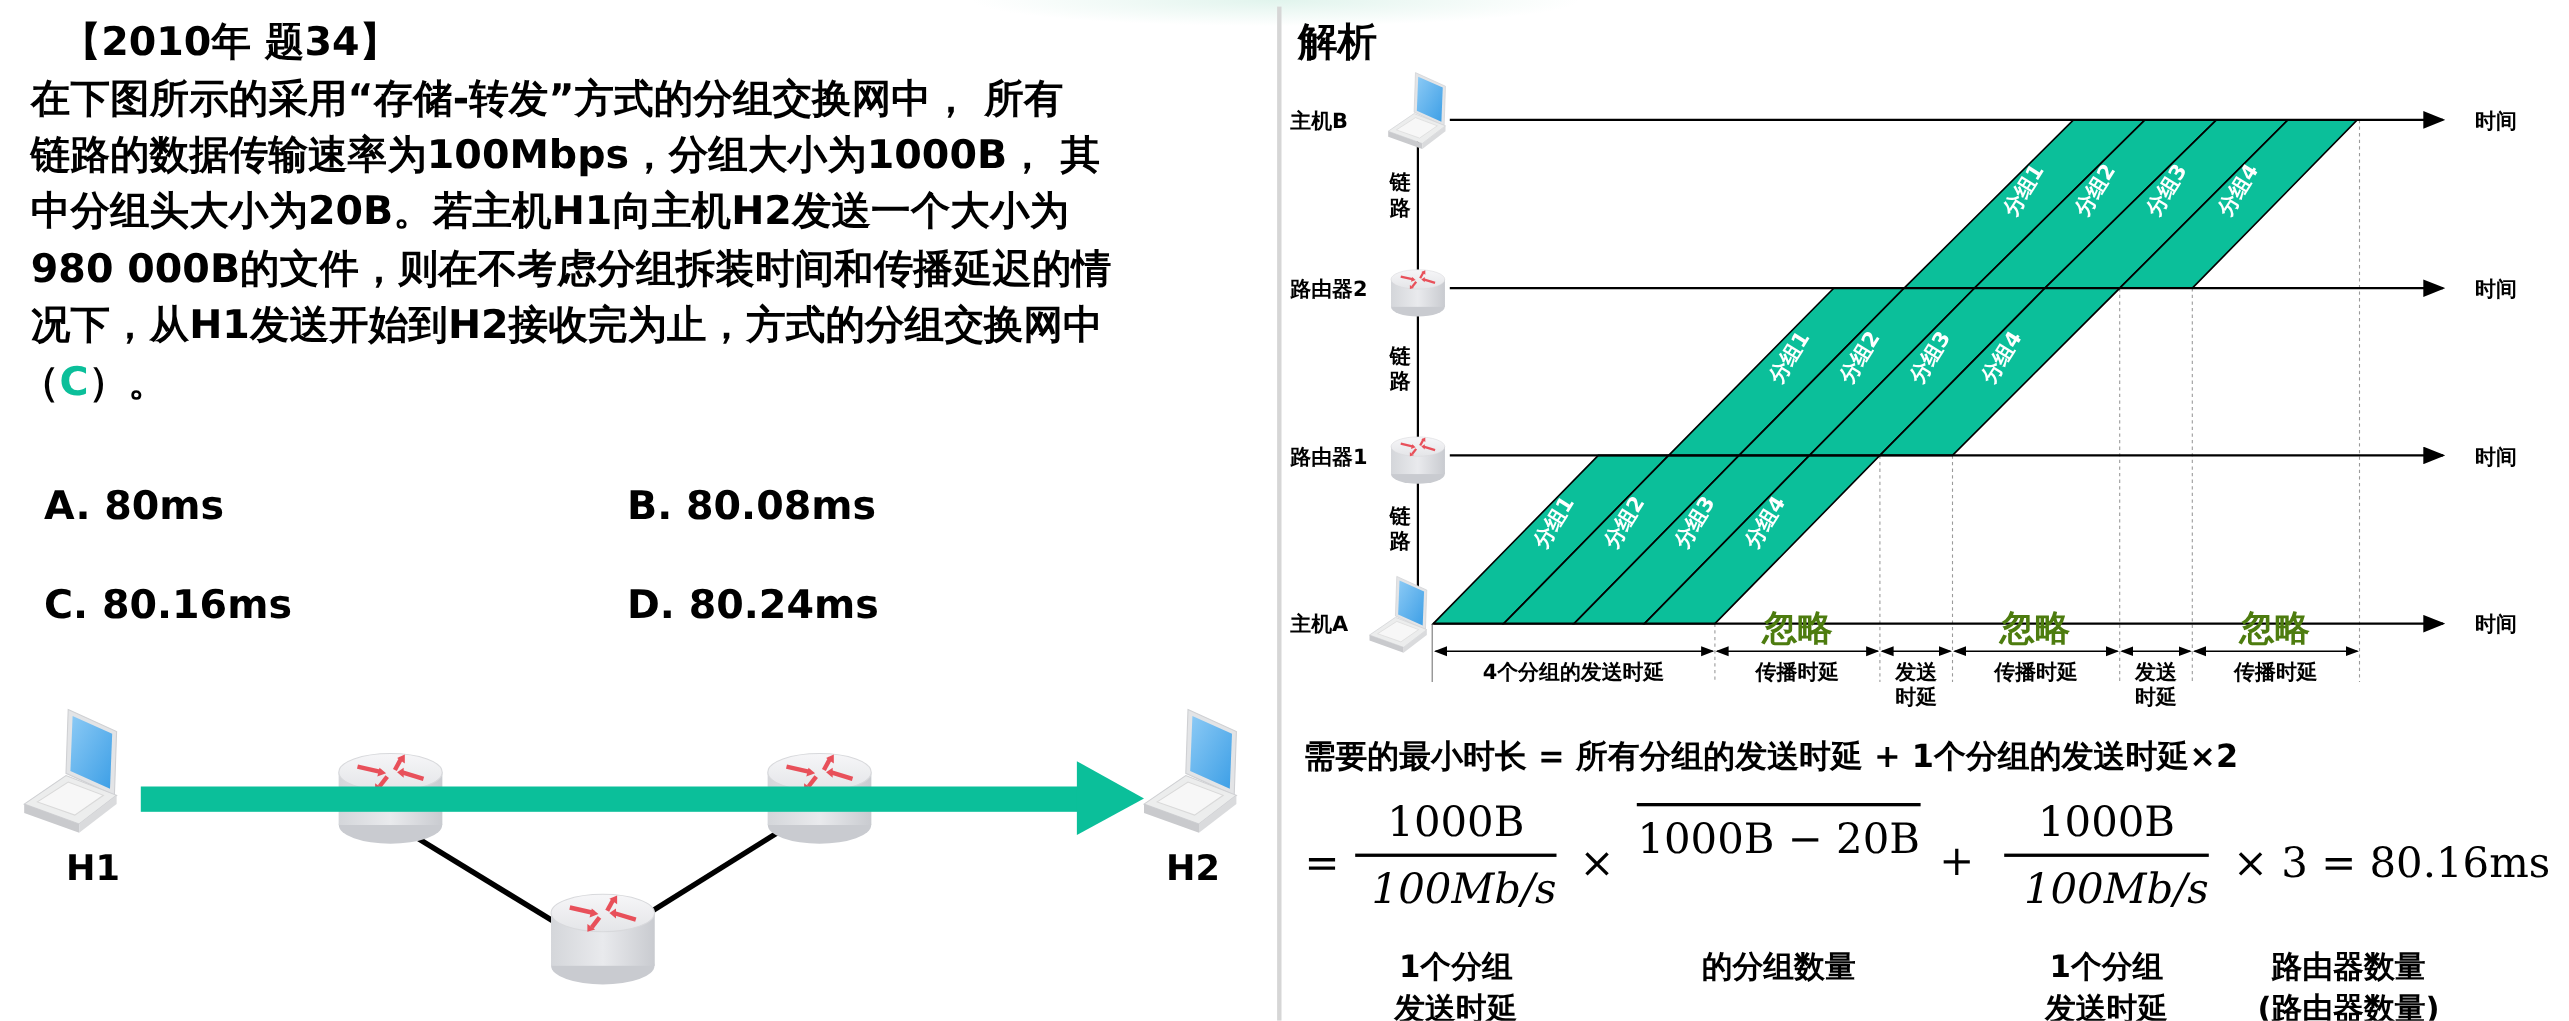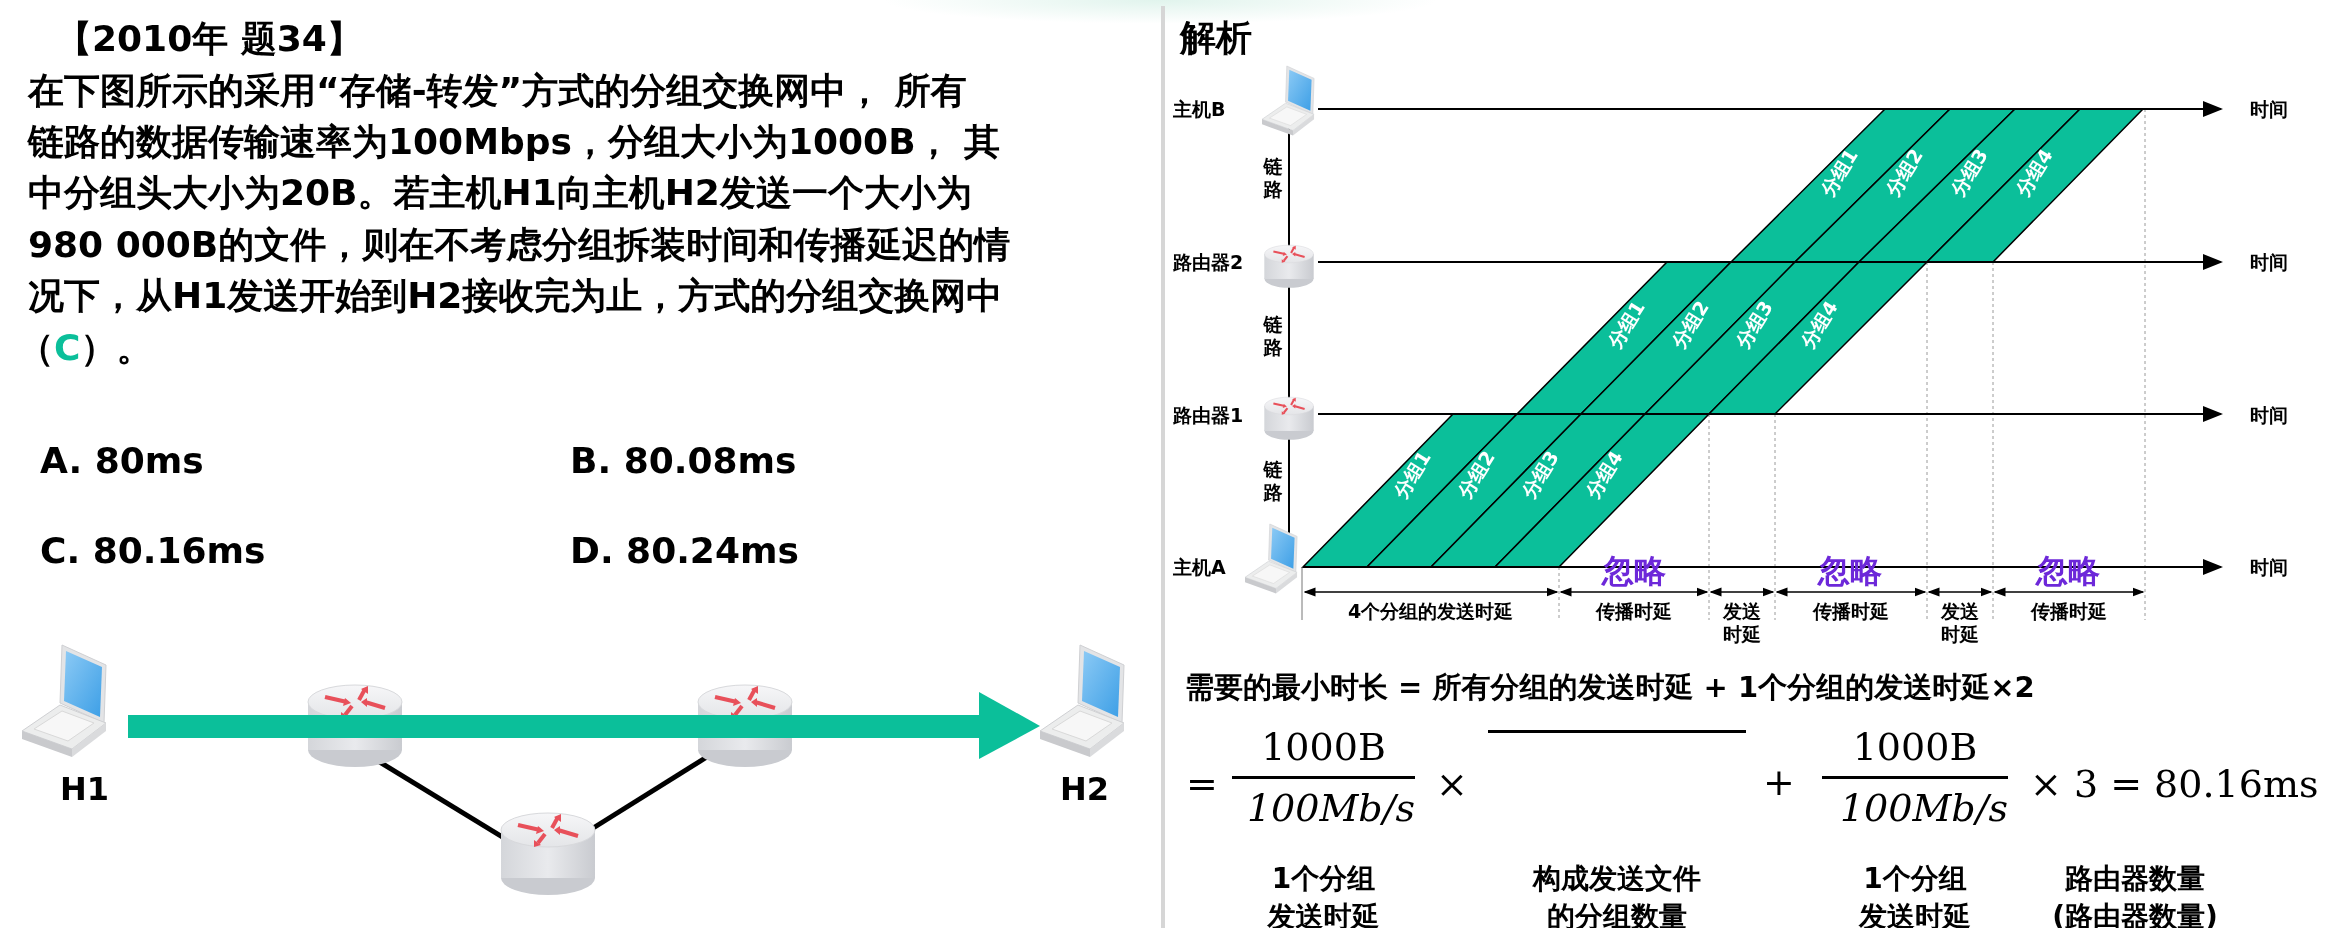--- a/index.html
+++ b/index.html
@@ -21,21 +21,21 @@
   .frac .num { display:block; height:46px; line-height:46px; }
   .frac .bar { display:block; height:3px; background:#000; margin:6px 0; }
   .frac .den { display:block; height:46px; line-height:46px; }
   .math { font-family:"DejaVu Serif", "Liberation Serif", serif; font-size:38px; }
   .it { font-style:italic;text-align:right; }
   .cap { position:absolute; text-align:center; font-size:28px; font-weight:bold; line-height:38px; }
   .node-lbl { font-size:19px; font-weight:bold; }
   .link-lbl { font-size:19px; font-weight:bold; line-height:23px; width:20px; white-space:normal; text-align:center; }
   .time-lbl { font-size:19px; font-weight:bold; }
   .seg-lbl { font-size:19px; font-weight:bold; text-align:center; line-height:23px; }
-  .ignore { font-size:32px; font-weight:bold; color:#6d28d9; }
+  .ignore { font-size:32px; font-weight:bold; color:#4d7c0f; }
 </style>
 </head>
 <body>
 
 <div class="topglow"></div>
 
 <div class="abs q-title">【2010年 题34】</div>
 <div class="abs q-line" style="top:66px">在下图所示的采用“存储-转发”方式的分组交换网中， 所有</div>
 <div class="abs q-line" style="top:117px">链路的数据传输速率为100Mbps，分组大小为1000B， 其</div>
 <div class="abs q-line" style="top:168px">中分组头大小为20B。若主机H1向主机H2发送一个大小为</div>
@@ -228,35 +228,35 @@
 
 <div class="abs math" style="left:1186px; top:762px">=</div>
 <div class="frac" style="left:1232px; top:724px; width:183px">
   <span class="num">1000B</span>
   <span class="bar"></span>
   <span class="den it">100Mb/s</span>
 </div>
 <div class="abs math" style="left:1436px; top:762px">×</div>
 <div class="frac" style="left:1488px; top:724px; width:258px">
   <span class="bar"></span>
+  <span class="den">1000B − 20B</span>
 </div>
 <div class="abs math" style="left:1763px; top:760px">+</div>
 <div class="frac" style="left:1822px; top:724px; width:186px">
   <span class="num">1000B</span>
   <span class="bar"></span>
   <span class="den it">100Mb/s</span>
 </div>
 <div class="abs math" style="left:2030px; top:762px">× 3 = 80.16ms</div>
 
 <div class="cap" style="left:1232px; top:860px; width:183px">
   <div>1个分组</div>
   <div>发送时延</div>
 </div>
 <div class="cap" style="left:1488px; top:860px; width:258px">
-  <div>构成发送文件</div>
   <div>的分组数量</div>
 </div>
 <div class="cap" style="left:1822px; top:860px; width:186px">
   <div>1个分组</div>
   <div>发送时延</div>
 </div>
 <div class="cap" style="left:2030px; top:860px; width:210px">
   <div>路由器数量</div>
   <div>(路由器数量)</div>
 </div>

